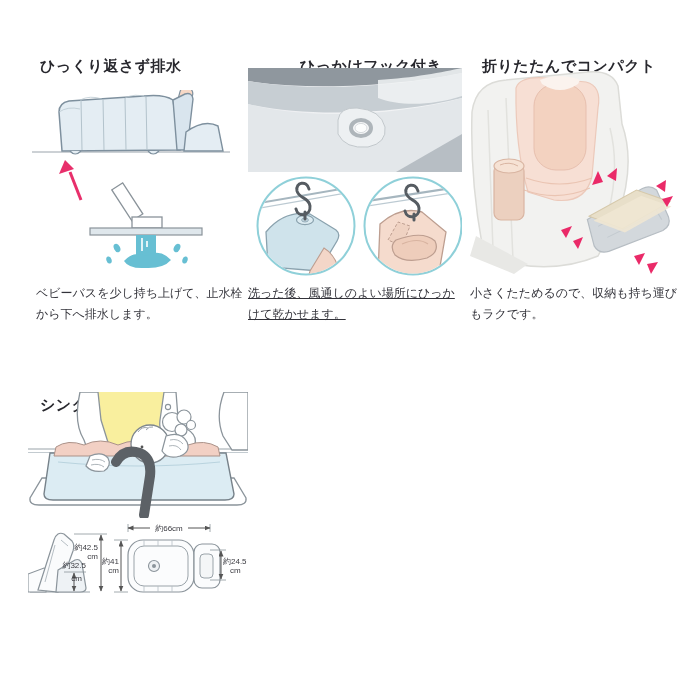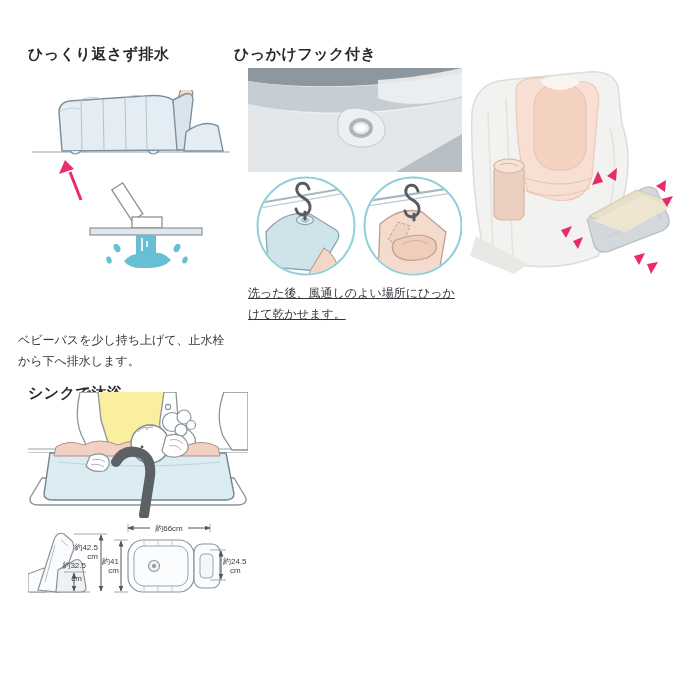--- a/index.html
+++ b/index.html
@@ -1,19 +1,19 @@
 <!DOCTYPE html>
 <html><head>
 <meta charset="utf-8">
 <style>
   html,body{margin:0;padding:0;background:#fff;}
   .page{position:relative;width:700px;height:700px;background:#ffffff;overflow:hidden;
         font-family:"Liberation Sans","DejaVu Sans",sans-serif;color:#333;}
   .abs{position:absolute;}
-  h2.feature-title{margin:0;font-size:15px;font-weight:bold;color:#28282e;letter-spacing:.5px;}
+  h2.feature-title{margin:12px;font-size:15px;font-weight:bold;color:#28282e;letter-spacing:.5px;}
   p.caption{margin:0;font-size:12px;line-height:1.75;color:#33333a;}
   svg{display:block;}
   svg text{font-family:"Liberation Sans","DejaVu Sans",sans-serif;fill:#3a3a40;}
   .dim-label{font-size:8px;}
 </style>
 </head>
 <body>
 
 <div class="page">
 
@@ -49,23 +49,23 @@
       <rect x="108" y="145" width="20" height="23" fill="#67bfd3"></rect>
       <path d="M114,148 V161 M119,151 V157" stroke="#ffffff" stroke-width="1.6"></path>
       <path d="M96,171 Q106,160 118,166 Q132,158 143,170 Q135,179 117,178 Q101,179 96,171 Z" fill="#67bfd3"></path>
       <ellipse cx="89" cy="158" rx="3" ry="4.4" transform="rotate(-28 89 158)" fill="#67bfd3"></ellipse>
       <ellipse cx="81" cy="170" rx="2.6" ry="3.6" transform="rotate(-18 81 170)" fill="#67bfd3"></ellipse>
       <ellipse cx="149" cy="158" rx="3" ry="4.4" transform="rotate(28 149 158)" fill="#67bfd3"></ellipse>
       <ellipse cx="157" cy="170" rx="2.6" ry="3.6" transform="rotate(18 157 170)" fill="#67bfd3"></ellipse>
     </g>
   </svg>
 
-  <p class="abs caption" style="left:18px;top:283px;width:218px;margin-top:47px;">ベビーバスを少し持ち上げて、止水栓から下へ排水します。</p>
-
-  <h2 class="abs feature-title" style="left:234px;top:45px;width:214px;">ひっかけフック付き</h2>
+  <p class="abs caption" style="left:36px;top:283px;width:218px;">ベビーバスを少し持ち上げて、止水栓から下へ排水します。</p>
+
+  <h2 class="abs feature-title" style="left:252px;top:45px;width:214px;text-align:center;">ひっかけフック付き</h2>
 
   <svg class="abs" style="left:248px;top:68px;" width="214" height="104" viewBox="0 0 214 104">
     <defs>
       <linearGradient id="g1" x1="0" y1="0" x2="1" y2="1">
         <stop offset="0" stop-color="#e9ebee"></stop>
           <stop offset="1" stop-color="#f8f9fa"></stop>
       </linearGradient>
     </defs>
     <rect x="0" y="0" width="214" height="104" fill="url(#g1)"></rect>
     <path d="M0,0 H214 V5 C160,16 70,24 0,13 Z" fill="#8f979e"></path>
@@ -112,20 +112,21 @@
         <path d="M140,66 L150,48 L162,52 L154,72 Z" fill="#efd2c2" stroke="#bd9e90" stroke-width="1" stroke-dasharray="3 2"></path>
         <path d="M148,66 Q175,56 187,67 Q192,78 179,84 Q158,90 147,81 Q141,72 148,66 Z" fill="#eecdbb" stroke="#bd9e90" stroke-width="1.2"></path>
         <path d="M154,70 Q170,63 180,70" stroke="#d8b3a0" stroke-width="1.2" fill="none"></path>
         <path d="M170,17 C168,8 156,10 158,19 C160,27 170,25 171,34 C172,44 159,46 157,37 M166,40 L166,46" stroke="#565c62" stroke-width="3" fill="none" stroke-linecap="round"></path>
       </g>
     </g>
   </svg>
 
   <p class="abs caption" style="left:248px;top:283px;width:218px;text-decoration:underline;">洗った後、風通しのよい場所にひっかけて乾かせます。</p>
 
+  <h2 class="abs feature-title" style="left:470px;top:45px;width:214px;">折りたたんでコンパクト</h2>
 
   <svg class="abs" style="left:470px;top:68px;" width="214" height="206" viewBox="0 0 214 206">
 
     <g>
       <path d="M2,44 Q6,14 36,12 L118,4 Q142,2 148,18 L152,56 Q166,96 148,148 L128,188 Q90,204 44,196 L12,176 Q0,110 2,44 Z" fill="#f2f2f0" stroke="#dcdcd8" stroke-width="1.5"></path>
       <path d="M18,42 L23,182 M36,30 L43,192 M140,60 Q150,100 138,146" stroke="#e2e2de" stroke-width="1.5" fill="none"></path>
       <path d="M46,20 Q50,8 76,10 L116,14 Q132,18 128,40 L122,108 Q116,136 84,132 L58,124 Q45,80 46,20 Z" fill="#f7dfd4" stroke="#ecc9ba" stroke-width="1.2"></path>
       <rect x="64" y="16" width="52" height="86" rx="22" fill="#f3d2c0" stroke="#e7bfae" stroke-width="1"></rect>
       <path d="M72,16 Q90,28 108,16 L110,12 Q90,4 70,12 Z" fill="#fbf3ee"></path>
       <path d="M56,110 Q90,122 122,110 M54,122 Q88,134 120,120" stroke="#eac4b2" stroke-width="1.2" fill="none"></path>
@@ -149,20 +150,21 @@
       <polygon points="137,108 147,100 146,113"></polygon>
       <polygon points="186,118 196,112 195,124"></polygon>
       <polygon points="192,131 203,128 197,139"></polygon>
       <polygon points="91,162 102,158 96,170"></polygon>
       <polygon points="103,173 113,169 108,181"></polygon>
       <polygon points="164,188 175,185 169,197"></polygon>
       <polygon points="177,196 188,194 181,206"></polygon>
     </g>
   </svg>
 
+  <p class="abs caption" style="left:470px;top:283px;width:218px;">小さくたためるので、収納も持ち運びもラクです。</p>
 
   <h2 class="abs feature-title" style="left:28px;top:384px;width:220px;">シンクで沐浴</h2>
 
   <svg class="abs" style="left:28px;top:392px;" width="220" height="126" viewBox="0 0 220 126">
     <line x1="0" y1="57" x2="220" y2="57" stroke="#9aa3a9" stroke-width="1.2"></line>
     <line x1="0" y1="60.5" x2="220" y2="60.5" stroke="#c3cbd0" stroke-width="1"></line>
 
     <g>
       <rect x="66" y="0" width="74" height="56" fill="#f9ef9e"></rect>
       <path d="M52,0 Q45,30 56,48 L64,70 Q68,80 78,76 L86,68 Q79,48 73,28 L70,0 Z" fill="#ffffff" stroke="#8b949b" stroke-width="1.3"></path>

